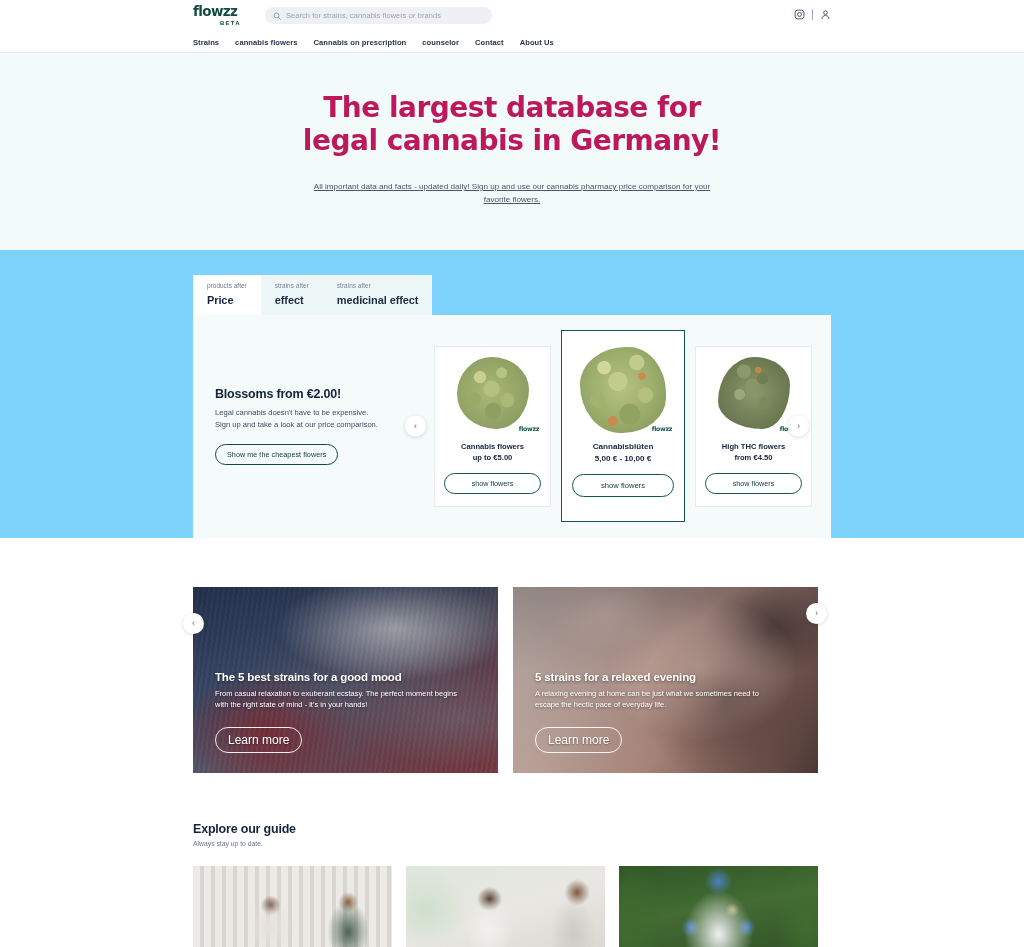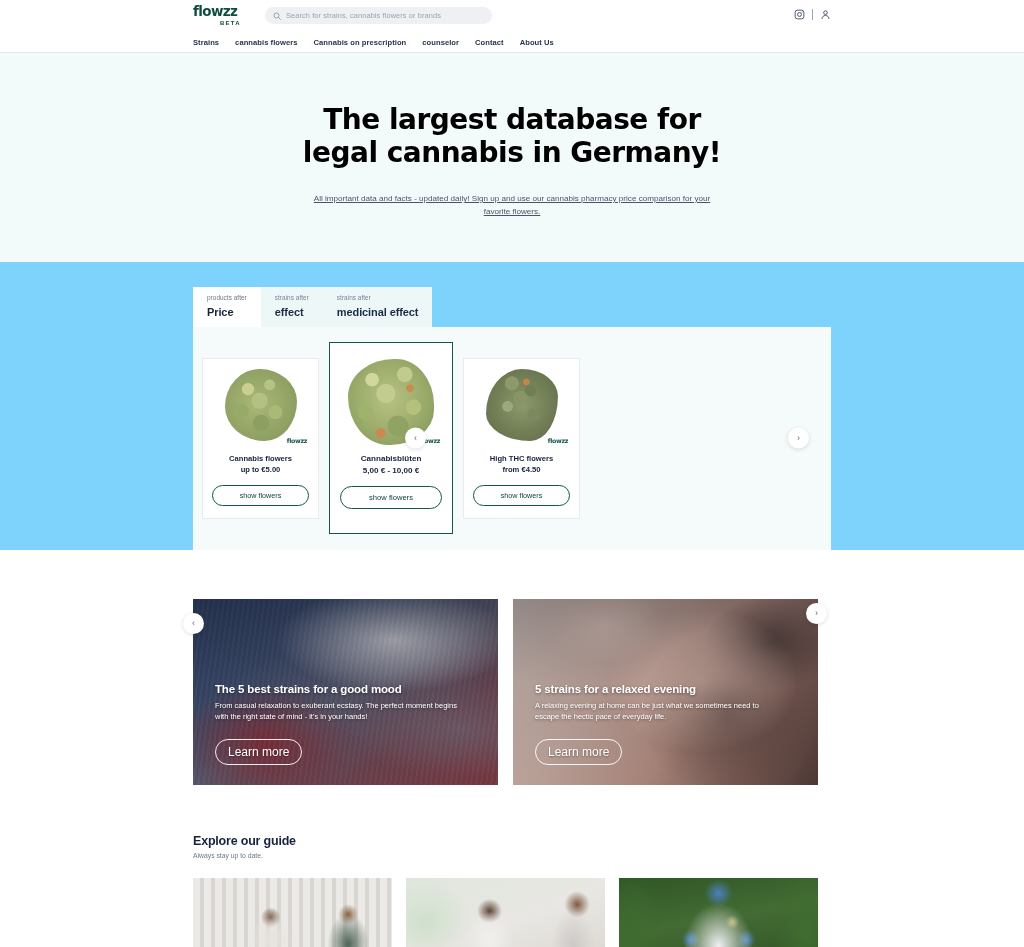--- a/index.html
+++ b/index.html
@@ -119,24 +119,24 @@
   
   .hero {
     background: #f3fafa;
     padding: 34px 0 44px;
     text-align: center;
   }
   .hero h1 {
     font-size: 28px;
     line-height: 1.18;
     font-weight: 800;
-    color: #000000;
+    color: #be185d;
     letter-spacing: -0.5px;
     max-width: 430px;
-    margin: 16px auto;
+    margin: 4px auto;
     font-family: "DejaVu Sans", sans-serif;
   }
   .hero p {
     margin: 23px auto 0;
     max-width: 412px;
     font-size: 8.1px;
     line-height: 1.62;
     color: #4a5568;
     text-decoration: underline;
   }
@@ -550,20 +550,26 @@
         <span class="tab-title">effect</span>
       </button>
       <button class="tab">
         <span class="tab-sub">strains after</span>
         <span class="tab-title">medicinal effect</span>
       </button>
     </div>
 
     <div class="carousel-panel">
 
+      <div class="promo">
+        <h2>Blossoms from €2.00!</h2>
+        <p>Legal cannabis doesn't have to be expensive.</p>
+        <p>Sign up and take a look at our price comparison.</p>
+        <button class="promo-btn">Show me the cheapest flowers</button>
+      </div>
 
       <div class="cards">
 
         <div class="card">
           <div class="card-img">
               <div class="bud"></div>
             </div>
           <span class="card-brand">flowzz</span>
           <div class="card-name">Cannabis flowers</div>
           <div class="card-price">up to €5.00</div>

